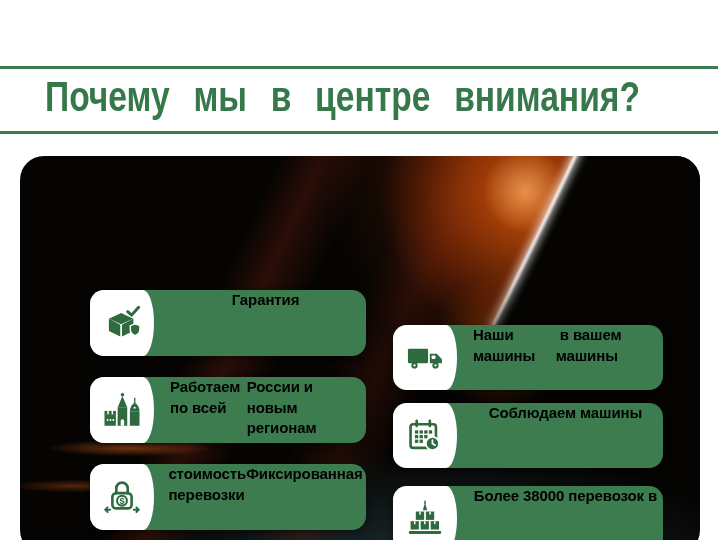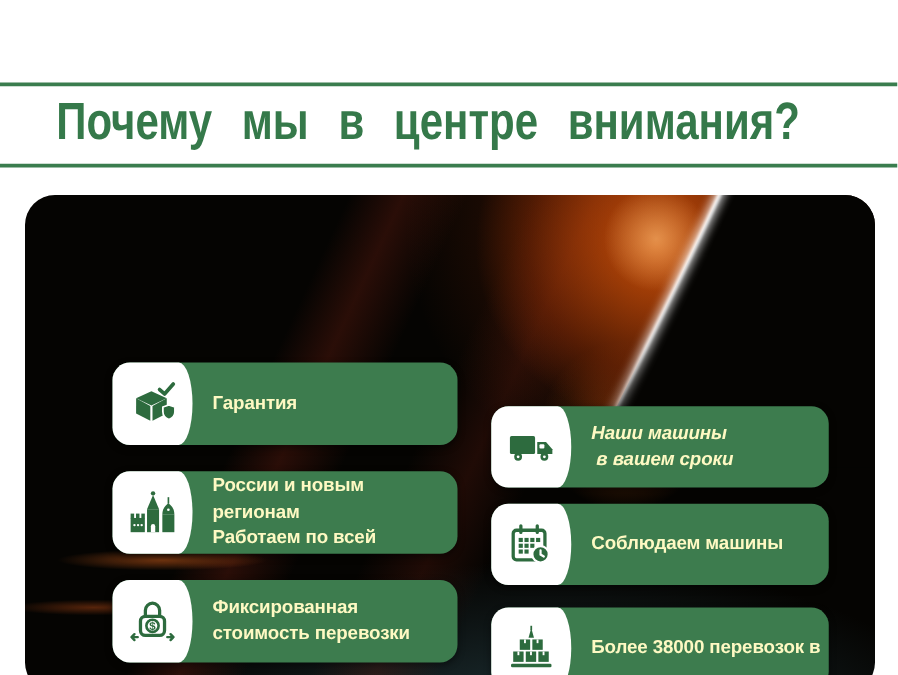--- a/index.html
+++ b/index.html
@@ -28,27 +28,27 @@
         transparent 47%, rgba(128,36,20,.22) 53%, transparent 59%),
       radial-gradient(ellipse 460px 190px at 420px 430px, rgba(52,90,100,.55), transparent 72%),
       linear-gradient(#050402,#050402);}
   .panel-arc{position:absolute;left:0;top:0;width:680px;height:398px;display:block;}
 
   
   .card{position:absolute;background:#3d7c4e;border-radius:14px;box-shadow:0 2px 6px rgba(0,0,0,.45);}
   .card.left{left:70px;width:276px;height:66px;}
   .card.right{left:373px;width:270px;height:65px;}
   .l1{top:134px;}.l2{top:221px;}.l3{top:308px;}.l4{top:394px;}
-  .r1{top:169px;font-style:italic;}.r2{top:247px;}.r3{top:330px;}
+  .r1{top:169px;}.r2{top:247px;}.r3{top:330px;}
   .iconbox{position:absolute;left:0;top:0;bottom:0;width:64px;background:#ffffff;
     border-radius:14px 11px 11px 14px / 14px 33px 33px 14px;
     display:flex;align-items:center;justify-content:center;}
   .iconbox svg{display:block;}
-  .txt{position:absolute;left:80px;right:5px;top:0;bottom:0;display:flex;flex-direction:column;
-    justify-content:center;color:#fef9c3;font-weight:bold;font-size:15px;line-height:1.38;
+  .txt{position:absolute;left:80px;right:5px;top:0;bottom:0;display:flex;flex-direction:row;
+    justify-content:center;color:#000000;font-weight:bold;font-size:15px;line-height:1.38;
     letter-spacing:-.1px;white-space:pre-wrap;}
 
   
   .watermark{position:absolute;left:627px;top:494px;display:flex;align-items:center;
     color:#b9bfc1;opacity:.95;}
   .wm-text{font-size:28px;font-weight:bold;letter-spacing:-.5px;margin-left:1px;}
 </style>
 </head>
 <body>
 
@@ -113,39 +113,39 @@
           <g fill="#ffffff">
             <circle cx="7.5" cy="35.5" r="1.1"></circle>
               <circle cx="10.8" cy="35.5" r="1.1"></circle>
               <circle cx="14.1" cy="35.5" r="1.1"></circle>
             <path d="M22.5 42 v-5.5 a2 2 0 0 1 4 0 V42 Z"></path>
             <circle cx="38.5" cy="21.5" r="1.2"></circle>
           </g>
         </svg>
       </div>
       <div class="txt">
+        <div>Работаем по всей</div>
         <div>России и новым регионам</div>
-        <div>Работаем по всей</div>
       </div>
     </div>
 
     <div class="card left l3">
       <div class="iconbox">
         <svg width="42" height="42" viewBox="0 0 48 48">
           <path d="M17.5 19.5 v-5.5 a6.5 6.5 0 0 1 13 0 v5.5" stroke="#2d6b3e" stroke-width="3" fill="none" stroke-linecap="round"></path>
           <rect x="13" y="19.5" width="22" height="17.5" rx="4.5" stroke="#2d6b3e" stroke-width="3" fill="none"></rect>
           <circle cx="24" cy="28.2" r="5.6" stroke="#2d6b3e" stroke-width="2.4" fill="none"></circle>
           <text x="24" y="32" font-size="10.5" font-weight="bold" text-anchor="middle" fill="#2d6b3e">$</text>
           <path d="M10.5 38.5 H4.8 M4.8 38.5 l2.7 -2.7 M4.8 38.5 l2.7 2.7" stroke="#2d6b3e" stroke-width="2.2" fill="none" stroke-linecap="round" stroke-linejoin="round"></path>
           <path d="M37.5 38.5 h5.7 M43.2 38.5 l-2.7 -2.7 M43.2 38.5 l-2.7 2.7" stroke="#2d6b3e" stroke-width="2.2" fill="none" stroke-linecap="round" stroke-linejoin="round"></path>
         </svg>
       </div>
       <div class="txt">
+        <div>стоимость перевозки</div>
         <div>Фиксированная</div>
-        <div>стоимость перевозки</div>
       </div>
     </div>
 
     <div class="card left l4">
       <div class="iconbox">
         
       </div>
       <div class="txt">
         
         
@@ -161,21 +161,21 @@
             <circle cx="12" cy="32.5" r="3.6"></circle>
             <circle cx="36" cy="32.5" r="3.6"></circle>
           </g>
           <rect x="31.5" y="21" width="4.5" height="4" rx="1" fill="#ffffff"></rect>
           <circle cx="12" cy="32.5" r="1.3" fill="#ffffff"></circle>
           <circle cx="36" cy="32.5" r="1.3" fill="#ffffff"></circle>
         </svg>
       </div>
       <div class="txt">
         <div>Наши машины</div>
-        <div> в вашем сроки</div>
+        <div> в вашем машины</div>
       </div>
     </div>
 
     <div class="card right r2">
       <div class="iconbox">
         <svg width="42" height="42" viewBox="0 0 48 48">
           <rect x="7.5" y="10.5" width="29" height="27" rx="3" stroke="#2d6b3e" stroke-width="3" fill="none"></rect>
           <path d="M14.5 6.5 v6 M29.5 6.5 v6" stroke="#2d6b3e" stroke-width="3" stroke-linecap="round" fill="none"></path>
           <g fill="#2d6b3e">
             <rect x="12.5" y="17.5" width="3.8" height="3.8"></rect>

